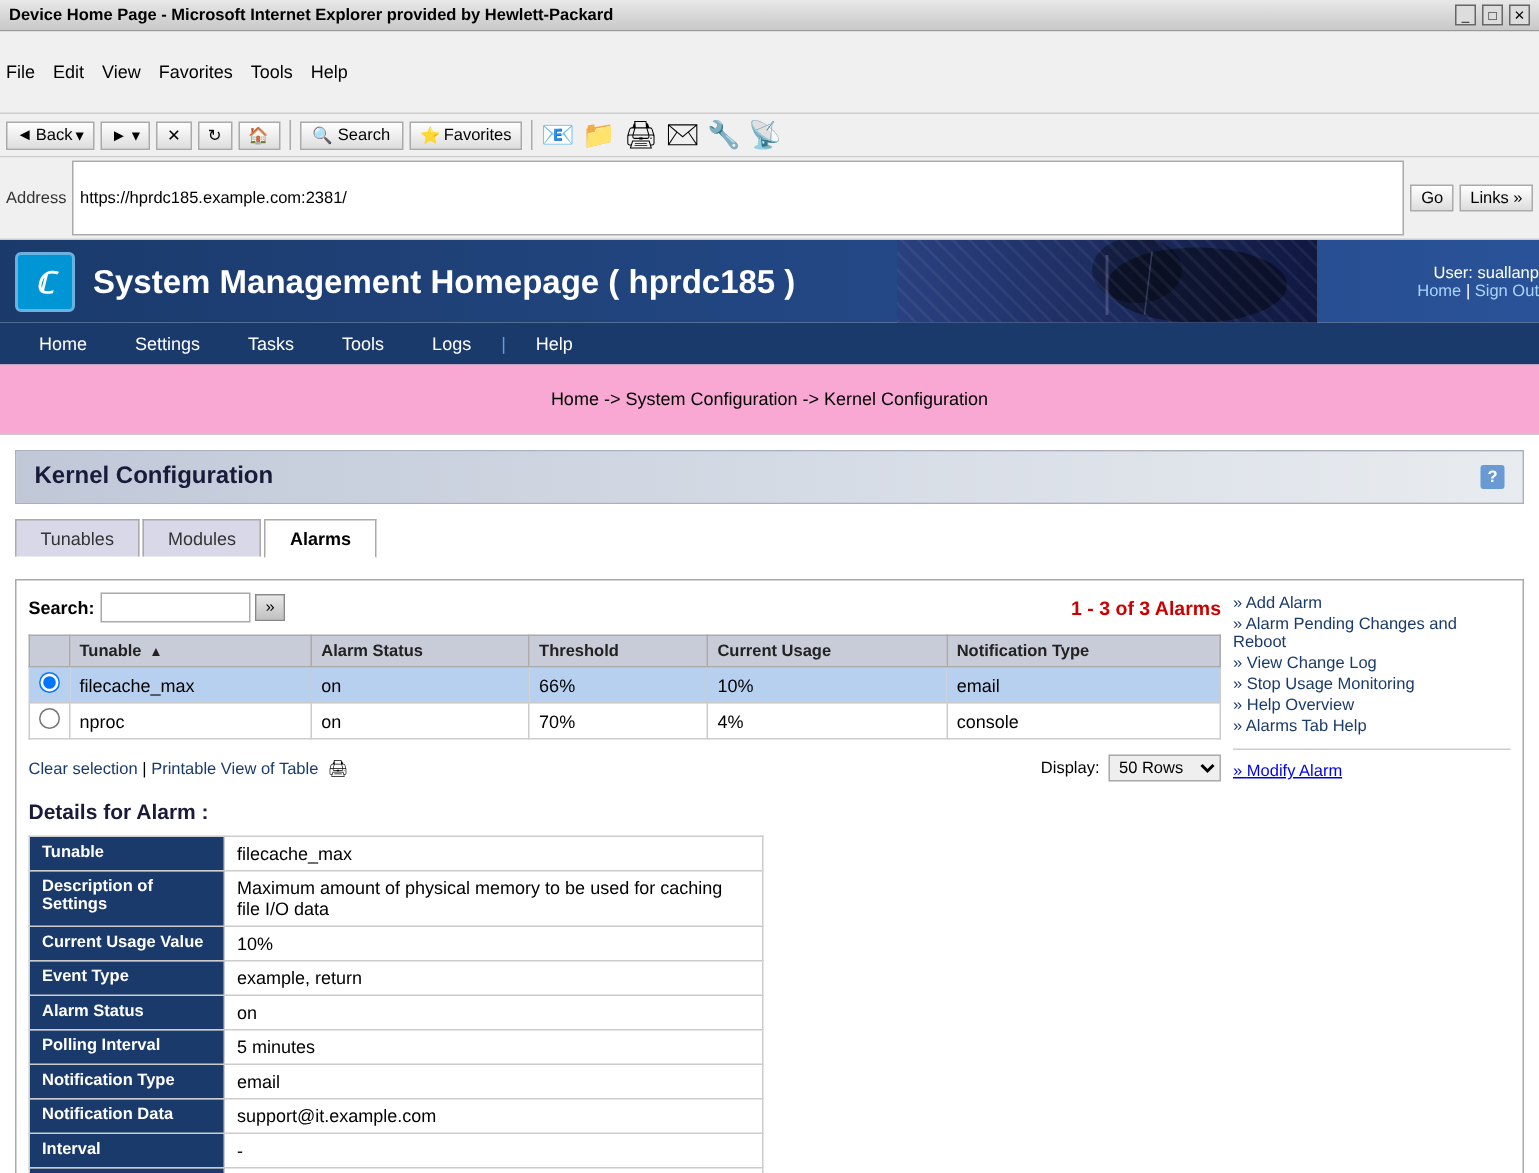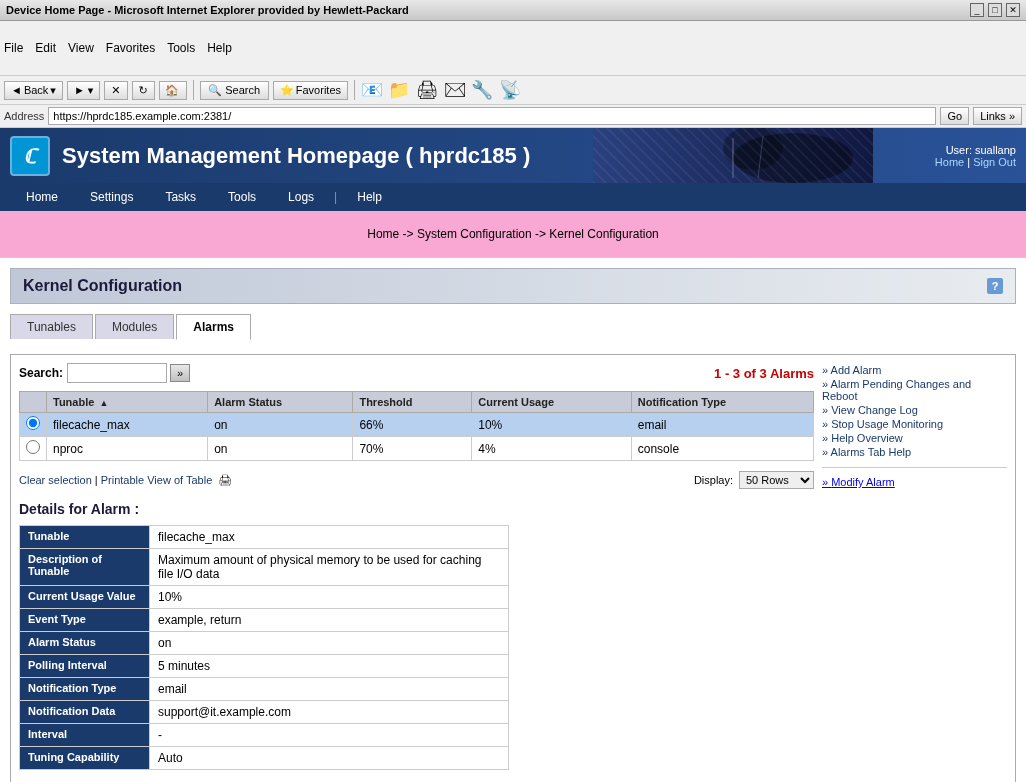--- a/index.html
+++ b/index.html
@@ -58,21 +58,21 @@
       padding: 2px 4px;
       display: flex;
       align-items: center;
       gap: 4px;
       border-bottom: 1px solid #ccc;
     }
     .address-label { font-size: 11px; color: #333; }
     .address-input {
       flex: 1;
       border: 1px solid #aaa;
-      padding: 2px 4px;
+      padding: 18px 4px;
       font-size: 11px;
       background: #fff;
     }
     .go-btn {
       background: linear-gradient(to bottom, #fff, #ddd);
       border: 1px solid #aaa;
       padding: 2px 6px;
       font-size: 11px;
       cursor: pointer;
     }
@@ -122,21 +122,20 @@
       position: relative;
     }
     .hp-banner-img::after {
       content: '';
       position: absolute;
       top: 0; left: 0; right: 0; bottom: 0;
       background: repeating-linear-gradient(45deg, rgba(255,255,255,0.05) 0px, rgba(255,255,255,0.05) 2px, transparent 2px, transparent 8px);
     }
     .hp-user-info {
       text-align: right;
-      padding-right: 10px;
       color: #fff;
       font-size: 11px;
     }
     .hp-user-info a { color: #aad4ff; text-decoration: none; font-size: 11px; }
 
     
     .nav-bar {
       background: #1a3a6b;
       display: flex;
       align-items: center;
@@ -534,21 +533,21 @@
 
         <div class="details-section">
           <div class="details-title">Details for Alarm :</div>
           <table class="details-table">
             <tbody>
                 <tr>
               <td>Tunable</td>
               <td>filecache_max</td>
             </tr>
             <tr>
-              <td>Description of Tunable</td>
+              <td>Description of Settings</td>
               <td>Maximum amount of physical memory to be used for caching file I/O data</td>
             </tr>
             <tr>
               <td>Current Usage Value</td>
               <td>10%</td>
             </tr>
             <tr>
               <td>Event Type</td>
               <td>example, return</td>
             </tr>

